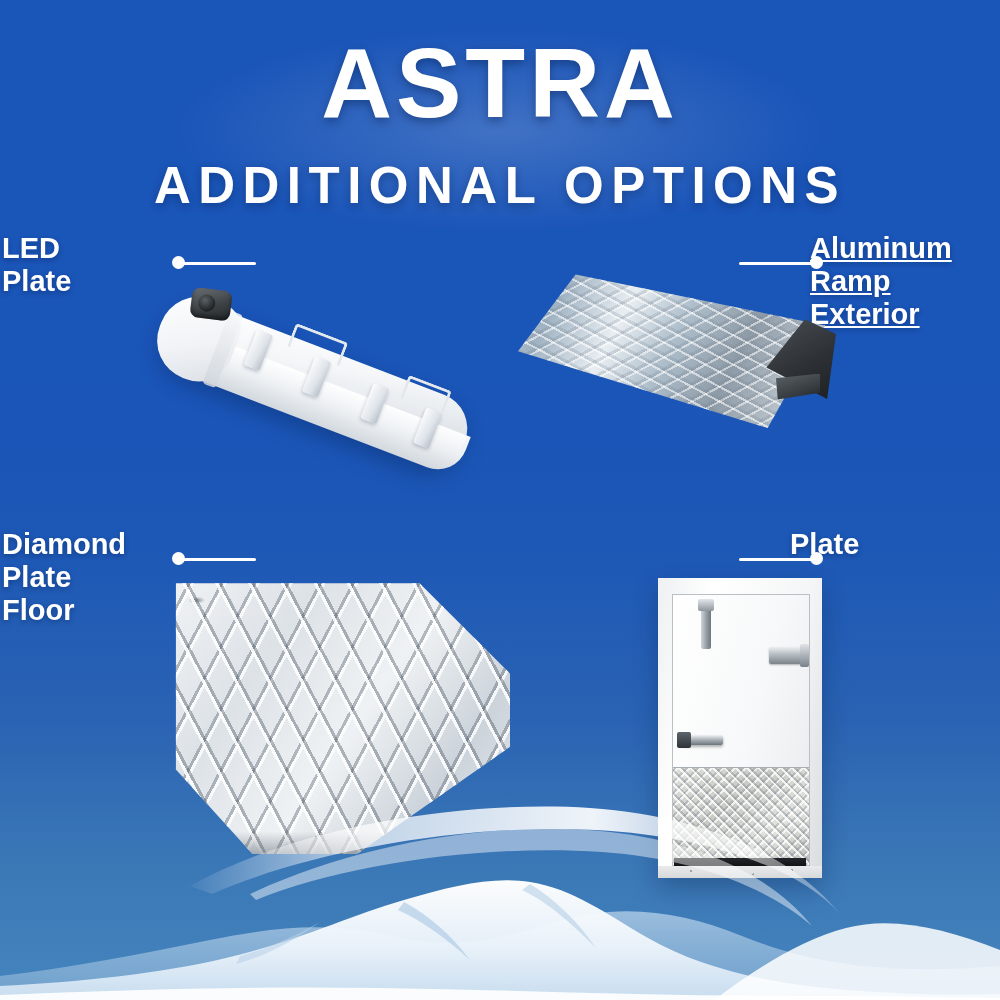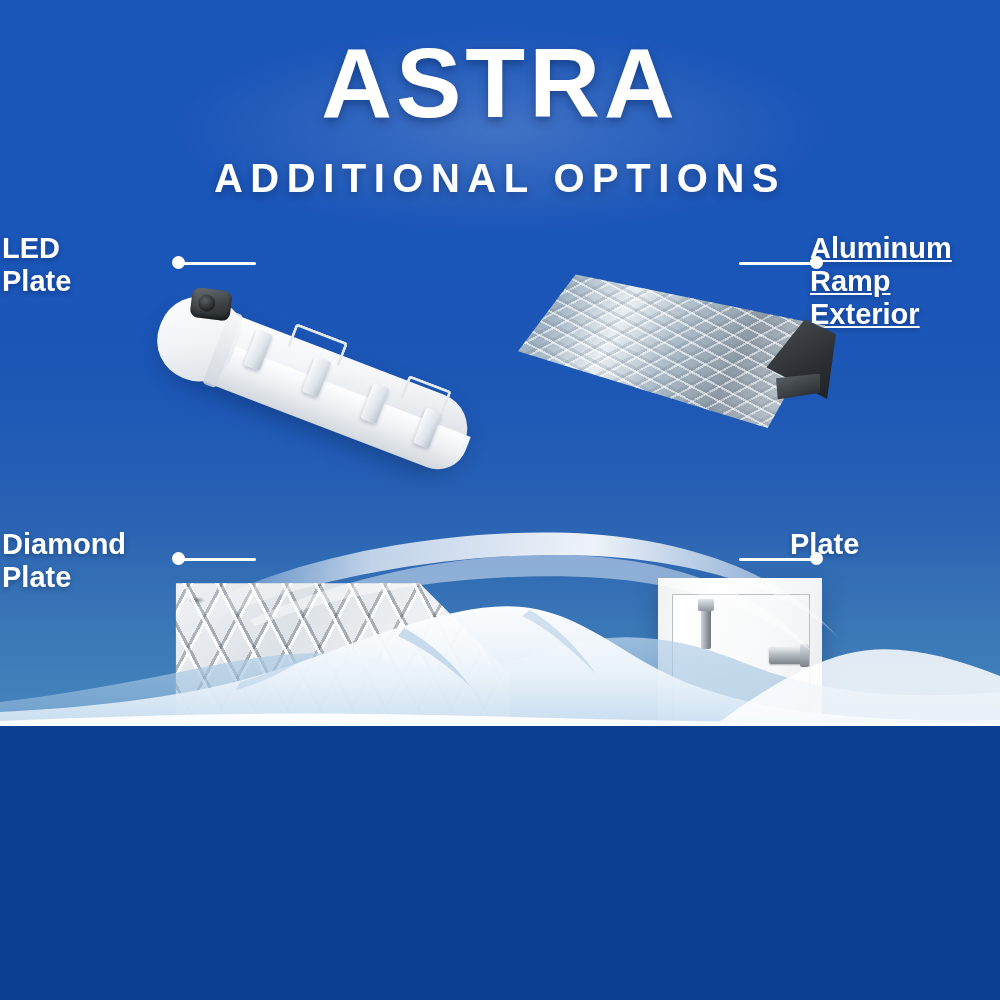--- a/index.html
+++ b/index.html
@@ -7,21 +7,21 @@
     padding: 0;
     background: #0c3f8f;
   }
   body {
     font-family: "Liberation Sans", sans-serif;
   }
 
   .poster {
     position: relative;
     width: 1000px;
-    height: 726px;
+    height: 1000px;
     overflow: hidden;
     background:
       linear-gradient(180deg,
         #1a55b8 0%,
         #1a55b8 38%,
         #1d58b6 55%,
         #2a63b3 72%,
         #3a77b6 86%,
         #4585bd 100%);
   }
@@ -52,21 +52,21 @@
   .brand-title {
     font-size: 98px;
     font-weight: bold;
     color: #ffffff;
     letter-spacing: 4px;
     line-height: 1.02;
     text-shadow: 0 4px 10px rgba(0, 20, 60, 0.38);
   }
   .brand-subtitle {
     margin-top: 22px;
-    font-size: 40px;
+    font-size: 51px;
     font-weight: bold;
     color: #ffffff;
     letter-spacing: 7.5px;
     text-shadow: 0 3px 8px rgba(0, 20, 60, 0.33);
   }
 
   
   .callout {
     position: absolute;
   }
@@ -463,20 +463,21 @@
     <div class="leader">
       <span class="bar"></span>
       <span class="dot"></span>
     </div>
   </div>
 
   <div class="callout" id="callout-floor">
     <div class="callout-label align-right">
       <div>Diamond</div>
       <div>Plate</div>
+      <div>Floor</div>
     </div>
     <div class="leader">
       <span class="dot"></span>
       <span class="bar"></span>
     </div>
   </div>
 
   <div class="callout" id="callout-kick">
     <div class="callout-label align-right">
       <div>Plate</div>

